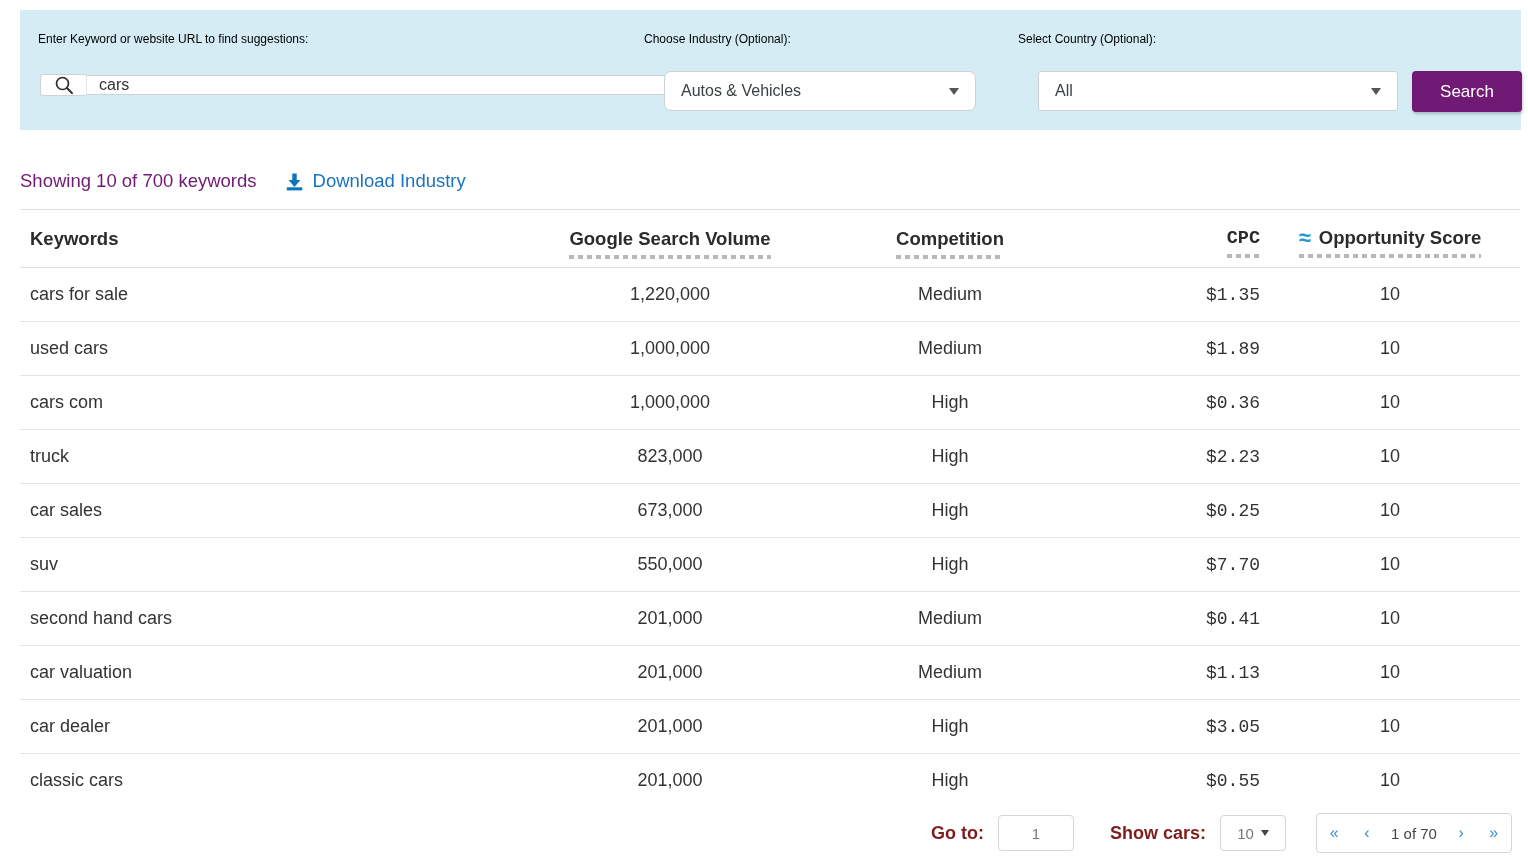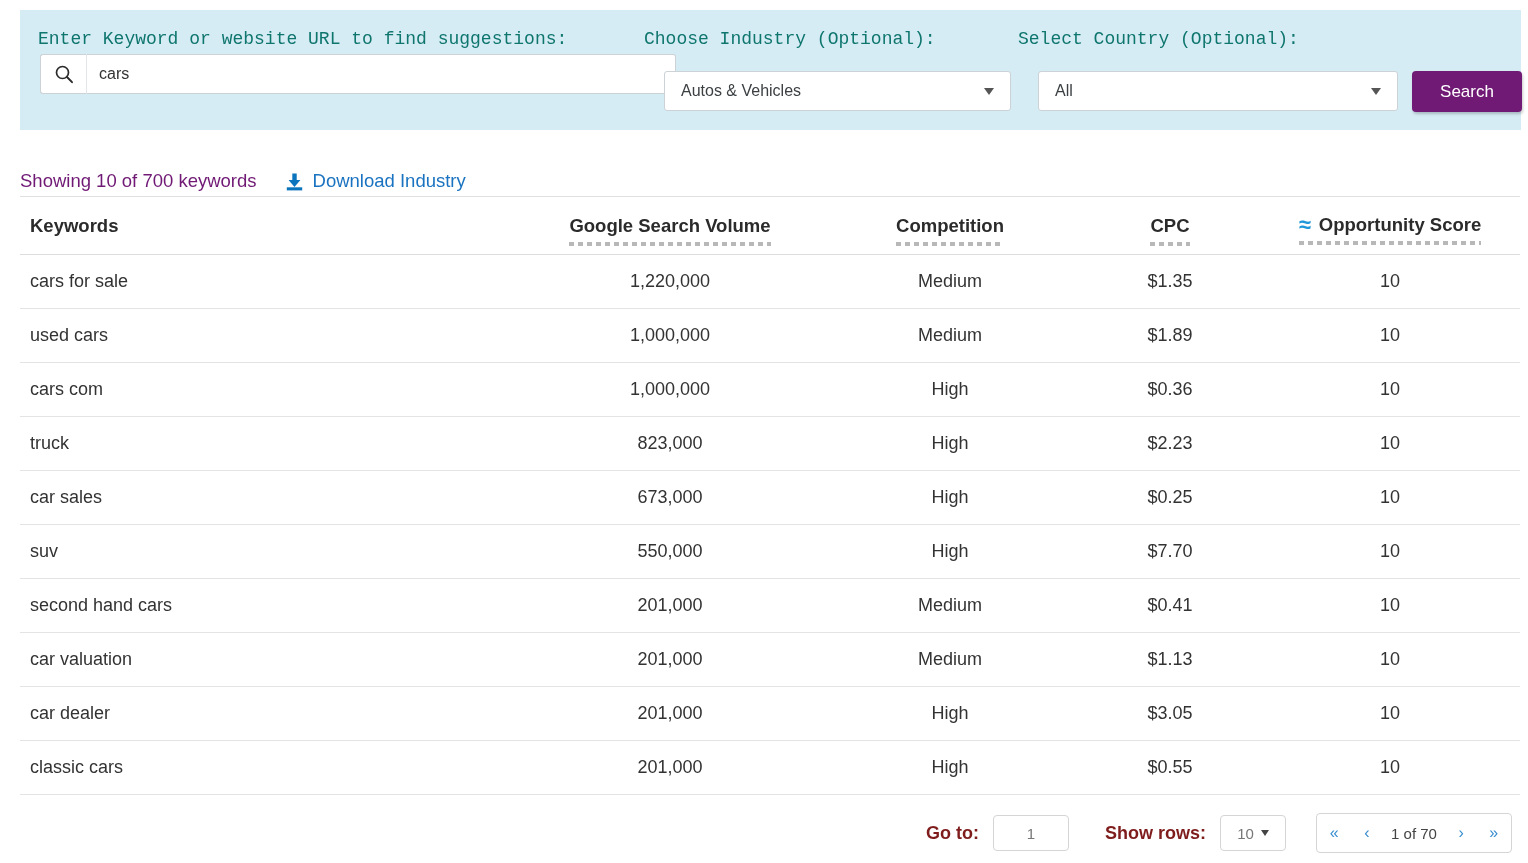--- a/index.html
+++ b/index.html
@@ -14,25 +14,24 @@
 
   
   .search-panel {
     position: absolute;
     left: 20px; top: 10px;
     width: 1501px; height: 120px;
     background: #d6ecf5;
   }
   .field-group { position: absolute; top: 18px; }
   .field-label {
-    font-size: 18px;
-    color: #0f766e;
+    font-size: 12px;
+    color: #000000;
     line-height: 22px;
     white-space: nowrap;
-    font-family: Liberation Mono, monospace;
   }
   .g-keyword { left: 18px; width: 640px; }
   .g-industry { left: 624px; width: 360px; }
   .g-country { left: 998px; width: 360px; }
 
   .input-wrap {
     position: absolute;
     display: flex;
     align-items: stretch;
     height: 40px;
@@ -51,21 +50,21 @@
     border: 1px solid #ccd2d6;
     border-left: 1px solid #e2e6e8;
     border-radius: 0 3px 3px 0;
     background: #ffffff;
     font-family: "Liberation Sans", sans-serif;
     font-size: 16px;
     color: #333;
     padding: 0 12px;
     outline: none;
   }
-  .kw-input-wrap { left: 20px; width: 636px; top: 44px; }
+  .kw-input-wrap { left: 20px; width: 636px; top: 55px; align-items: center; }
 
   .select-box {
     position: absolute;
     height: 40px;
     background: #ffffff;
     border: 1px solid #ccd2d6;
     border-radius: 3px;
     display: flex;
     align-items: center;
     padding: 0 10px 0 16px;
@@ -75,21 +74,21 @@
   }
   .select-box .sel-val { flex: 1; white-space: nowrap; overflow: hidden; }
   .caret {
     width: 0; height: 0;
     border-left: 5px solid transparent;
     border-right: 5px solid transparent;
     border-top: 7px solid #555555;
     margin-left: 8px;
     margin-right: 6px;
   }
-  .sel-industry { left: 644px; width: 347px; top: 61px; }
+  .sel-industry { left: 644px; width: 312px; top: 61px; border-radius: 7px; }
   .sel-country  { left: 1018px; width: 360px; top: 61px; }
 
   .search-button {
     position: absolute;
     left: 1392px; top: 61px;
     width: 110px; height: 41px;
     background: #701a75;
     color: #ffffff;
     border: none;
     border-radius: 4px;
@@ -121,21 +120,21 @@
     font-size: 18.5px;
     text-decoration: none;
     cursor: pointer;
     white-space: nowrap;
   }
   .download-link .dl-icon { margin-right: 9px; display: flex; }
 
   
   .kw-table {
     position: absolute;
-    left: 20px; top: 196px;
+    left: 20px; top: 209px;
     width: 1500px;
     border-collapse: collapse;
     background: #ffffff;
     table-layout: fixed;
   }
   .kw-table th, .kw-table td {
     border: 1px solid #e4e4e4;
     border-left: none; border-right: none;
     padding: 0;
     height: 54px;
@@ -152,21 +151,21 @@
   .kw-table tbody td {
     font-size: 18px;
     color: #333333;
     vertical-align: middle;
   }
   .kw-table tbody tr:last-child td { border-bottom: 1px solid #e4e4e4; }
 
   .col-kw   { width: 500px; text-align: left; padding-left: 10px !important; }
   .col-vol  { width: 300px; text-align: center; }
   .col-comp { width: 260px; text-align: center; }
-  .col-cpc  { width: 180px; text-align: center; }
+  .col-cpc  { width: 180px; text-align: right; font-family: Liberation Mono, monospace; }
   .col-opp  { width: 260px; text-align: center; }
 
   .th-inner { display: inline-block; position: relative; }
   .sortable .th-inner::after {
     content: "";
     position: absolute;
     left: 0; right: 0; bottom: -9px;
     height: 4px;
     background-image: repeating-linear-gradient(to right,
       #b8b8b8 0px, #b8b8b8 5px, transparent 5px, transparent 9px);
@@ -396,21 +395,21 @@
         <td class="col-cpc">$0.55</td>
         <td class="col-opp">10</td>
       </tr>
     </tbody>
 </table>
 
 <div class="table-footer">
   <span class="foot-label">Go to:</span>
   <input class="goto-input" type="text" value="1" style="">
   <span class="spacer-lg"></span>
-  <span class="foot-label">Show rows:</span>
+  <span class="foot-label">Show cars:</span>
   <div class="rows-select">
     <span>10</span>
     <span class="caret"></span>
   </div>
   <div class="pager">
     <span class="pager-btn">«</span>
     <span class="pager-btn">‹</span>
     <span class="pager-status">1 of 70</span>
     <span class="pager-btn">›</span>
     <span class="pager-btn">»</span>

